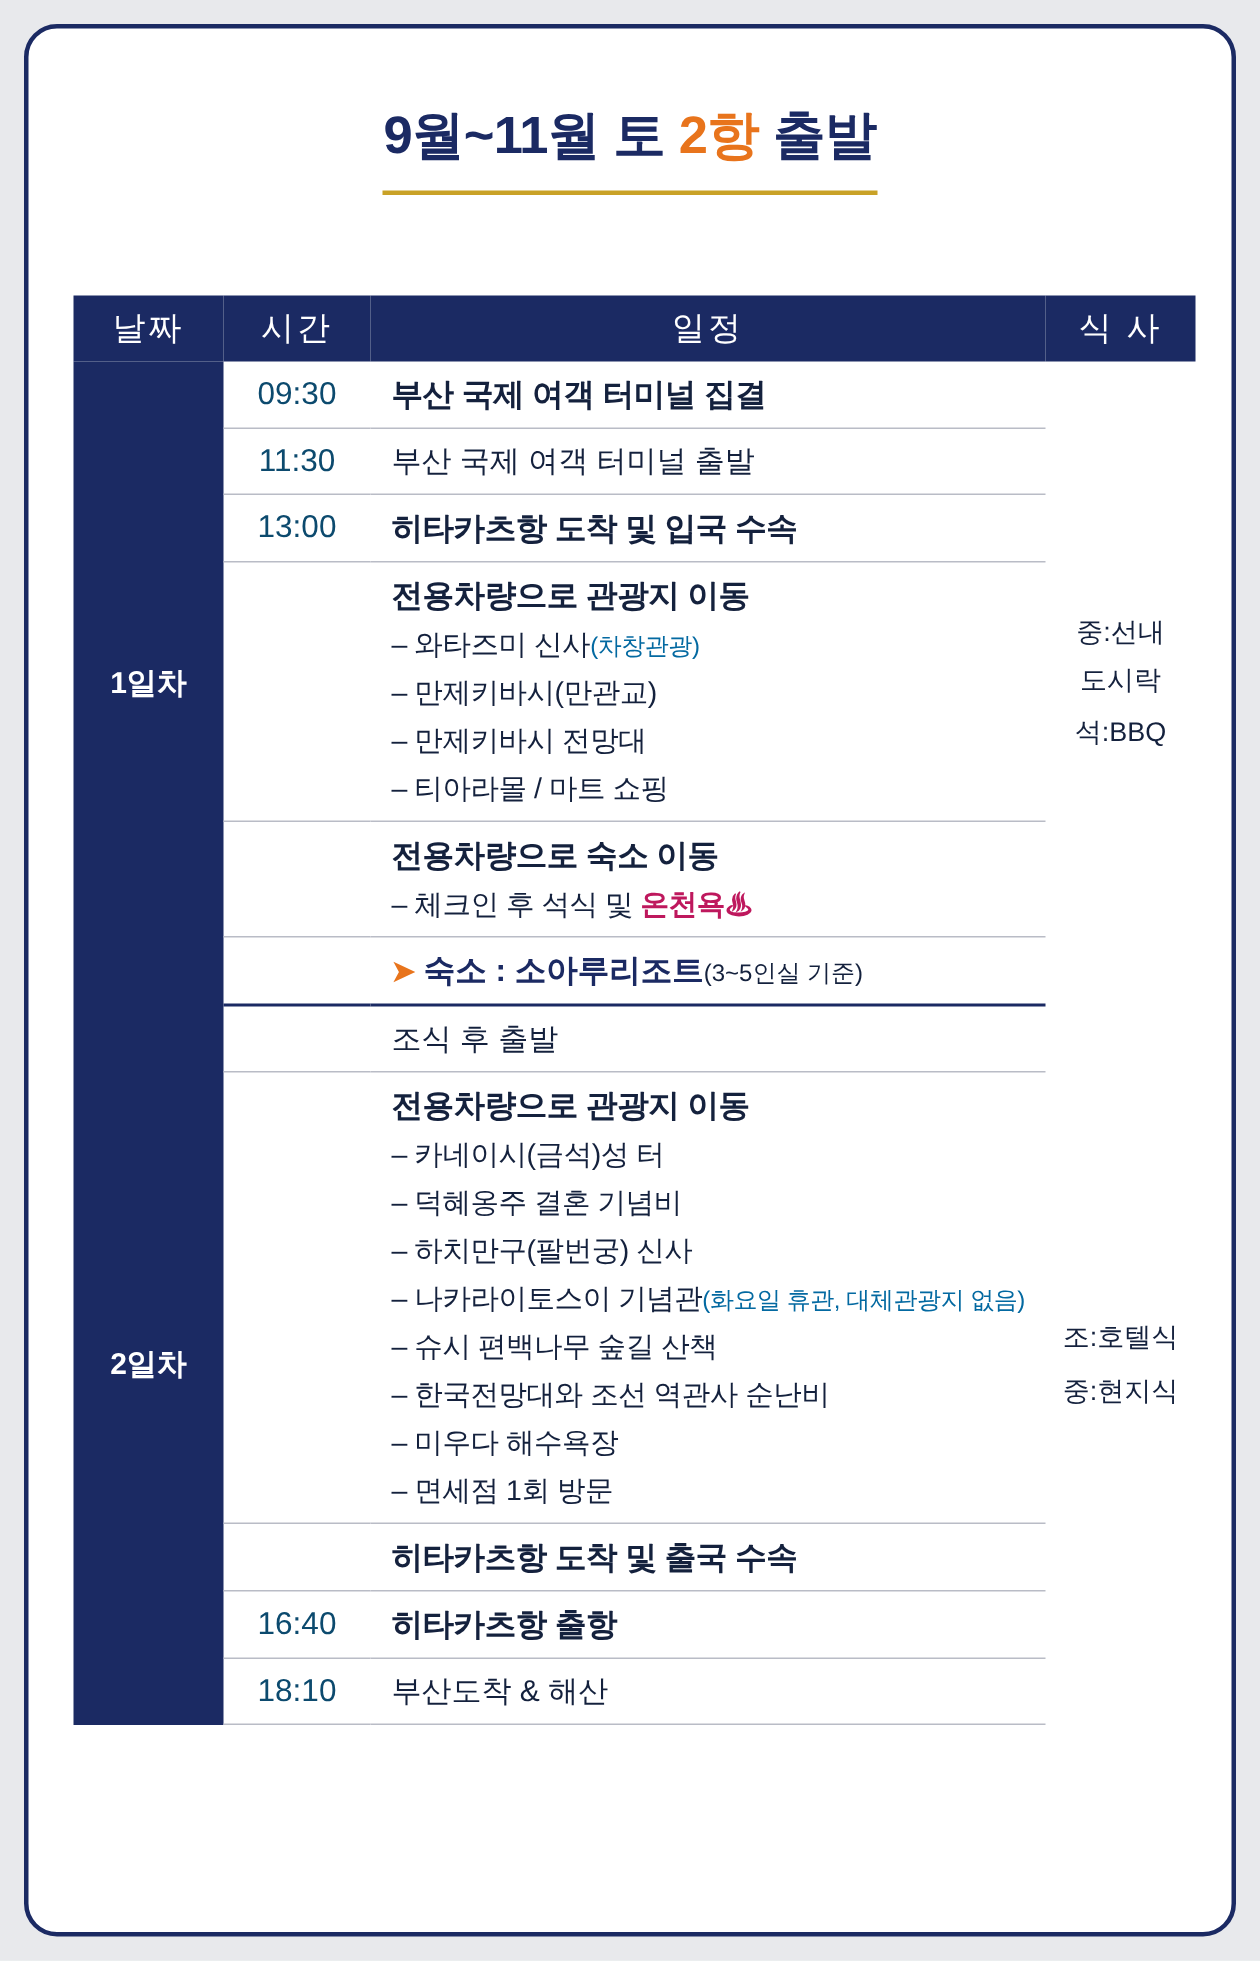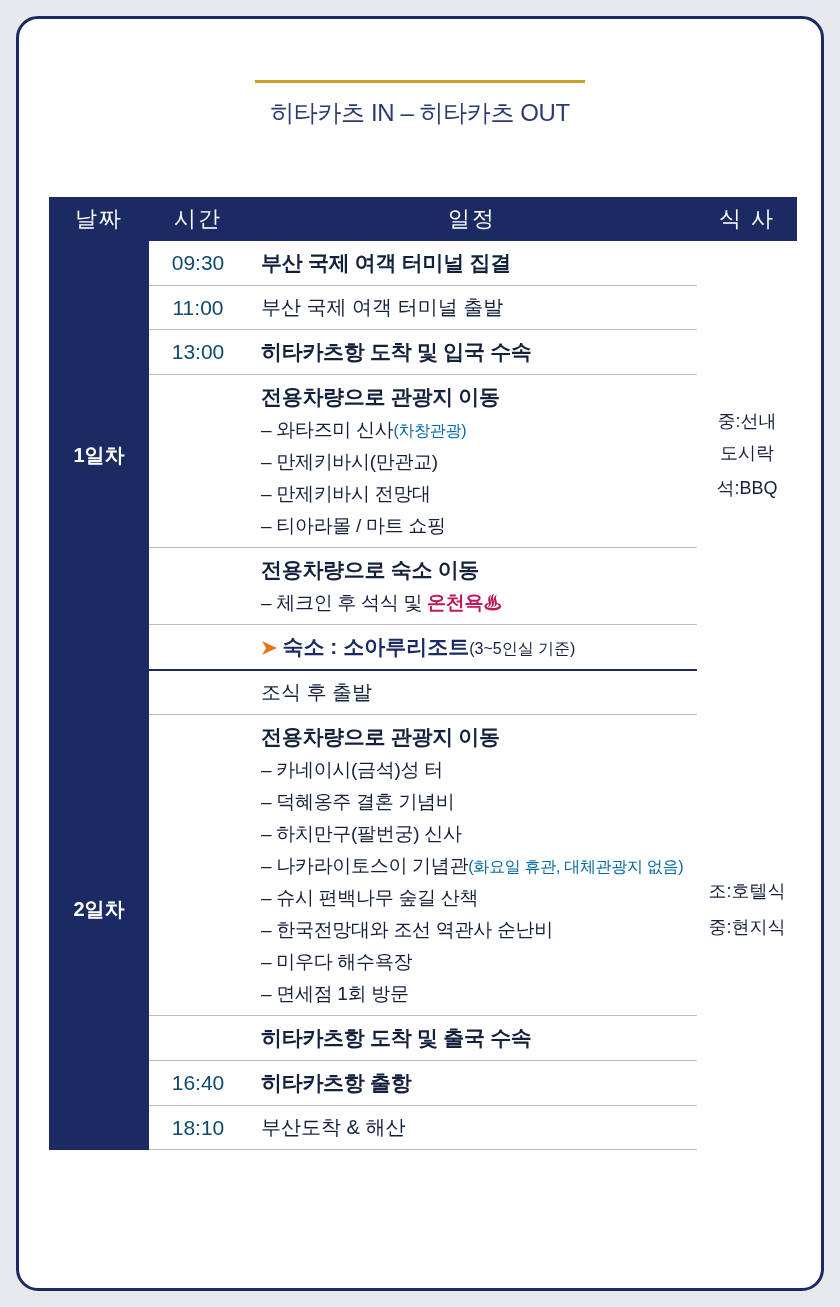--- a/index.html
+++ b/index.html
@@ -151,22 +151,24 @@
     height: 4px;
   }
 </style>
 </head>
 <body>
 
 <div id="page">
   <div class="card">
 
     <div class="title-wrap">
+      <div class="title">
+        <span>9월~11월 토 </span><span class="accent">2항</span><span> 출발</span>
+      </div>
       <div class="title-rule"></div>
-      <div class="subtitle">히타카츠 IN – 히타카츠 OUT</div>
     </div>
 
     <table class="sched">
       <colgroup>
         <col style="width:100px">
         <col style="width:98px">
         <col>
         <col style="width:100px">
       </colgroup>
       <thead>
@@ -187,21 +189,21 @@
           </td>
           <td class="mealcol" rowspan="6">
             <div>중:선내</div>
             <div>도시락</div>
             <div class="spacer-line">&nbsp;</div>
             <div>석:BBQ</div>
           </td>
         </tr>
 
         <tr>
-          <td class="timecol">11:00</td>
+          <td class="timecol">11:30</td>
           <td class="itemcol">
             <span>부산 국제 여객 터미널 출발</span>
           </td>
         </tr>
 
         <tr>
           <td class="timecol">13:00</td>
           <td class="itemcol">
             <span class="bold">히타카츠항 도착 및 입국 수속</span>
           </td>

